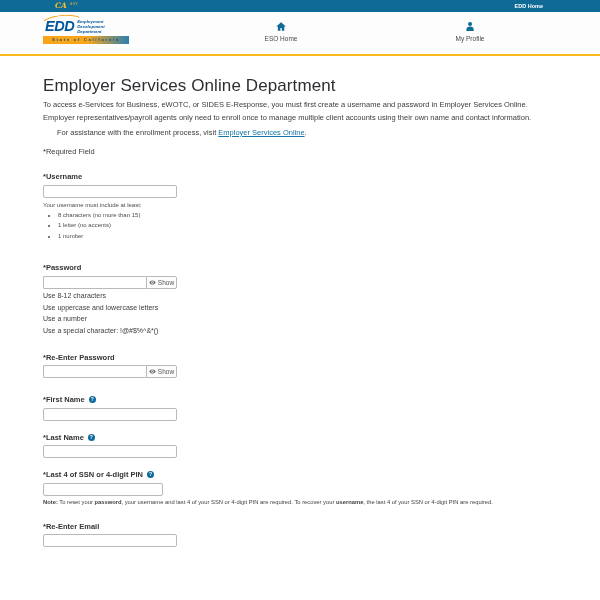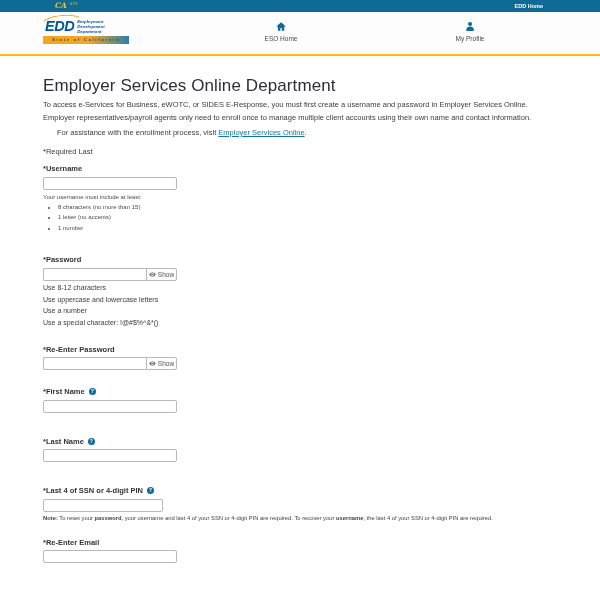--- a/index.html
+++ b/index.html
@@ -39,21 +39,21 @@
 
   
   main { padding:21px 43px 0 43px; }
   h1 { font-size:17px; font-weight:500; color:#2f2e33; line-height:18px; letter-spacing:0.1px; }
   .intro { margin-top:4px; font-size:7.5px; line-height:12.5px; color:#3c3c3c; max-width:516px; }
   .assist { margin-top:4px; font-size:7.5px; line-height:9px; color:#3c3c3c;padding-left:14px; }
   .link { color:#1474a4; text-decoration:underline; cursor:pointer; }
   .required-note { margin-top:10px; font-size:7.5px; color:#3c3c3c; }
 
   
-  .form-group { margin-top:8px; }
+  .form-group { margin-top:16px; }
   .fg-label { display:flex; align-items:center; gap:4px; font-size:7.5px; font-weight:bold; color:#333; }
   .req { color:#333; }
   .help { width:7px; height:7px; border-radius:50%; background:#0c6a9c; color:#fff;
     font-size:5px; font-weight:bold; display:inline-flex; align-items:center;
     justify-content:center; line-height:1; cursor:pointer; flex:0 0 auto; }
   .text-input { display:block; margin-top:3.5px; width:134px; height:13px;
     border:1px solid #b9b9b9; border-radius:2px; background:#fff; font-size:8px;
     padding:0 3px; font-family:"Liberation Sans",sans-serif; }
   .text-input.narrow { width:120px; }
   .pw-wrap { display:flex; margin-top:3.5px; width:134px; height:13px; }
@@ -64,21 +64,21 @@
     background:#fdfdfd; display:flex; align-items:center; justify-content:center; gap:2px;
     font-size:6.5px; color:#555; cursor:pointer; font-family:"Liberation Sans",sans-serif; }
   .show-btn svg { width:7px; height:5px; fill:#666; }
   .hint-title { margin-top:4px; font-size:6px; color:#4b4b4b; }
   .hint-list { margin:3px 0 0 15px; }
   .hint-list li { font-size:6px; color:#4b4b4b; margin-top:4px; line-height:6.5px; }
   .pw-hint { margin-top:2.5px; font-size:7px; line-height:9px; color:#3c3c3c; }
   .pw-hint:first-of-type { margin-top:3.5px; }
   .field-note { margin-top:3px; font-size:5.8px; color:#3f3f3f; line-height:7px; max-width:516px; }
   .mt24 { margin-top:24px; } .mt18 { margin-top:18px; } .mt17 { margin-top:17px; }
-  .mt15 { margin-top:24px; } .mt16 { margin-top:16px; }
+  .mt15 { margin-top:12px; } .mt16 { margin-top:16px; }
 </style>
 </head>
 <body>
 
 <div class="utility-bar">
   <div class="ca-logo">
     <span class="ca-script">CA</span>
     <span class="ca-gov">GOV</span>
   </div>
   <a class="utility-link">EDD Home</a>
@@ -118,21 +118,21 @@
   </div>
 </header>
 
 <main>
   <h1>Employer Services Online Department</h1>
 
   <p class="intro">To access e-Services for Business, eWOTC, or SIDES E-Response, you must first create a username and password in Employer Services Online. Employer representatives/payroll agents only need to enroll once to manage multiple client accounts using their own name and contact information.</p>
 
   <p class="assist"><span>For assistance with the enrollment process, visit </span><a class="link">Employer Services Online</a><span>.</span></p>
 
-  <div class="required-note"><span class="req">*</span><span>Required Last</span></div>
+  <div class="required-note"><span class="req">*</span><span>Required Field</span></div>
 
   <div class="form-group">
     <label class="fg-label">
         <span><span class="req">*</span><span>Username</span></span>
       </label>
     <input type="text" class="text-input" style="">
     <div class="hint-title">Your username must include at least:</div>
     <ul class="hint-list">
       <li>8 characters (no more than 15)</li>
       <li>1 letter (no accents)</li>

